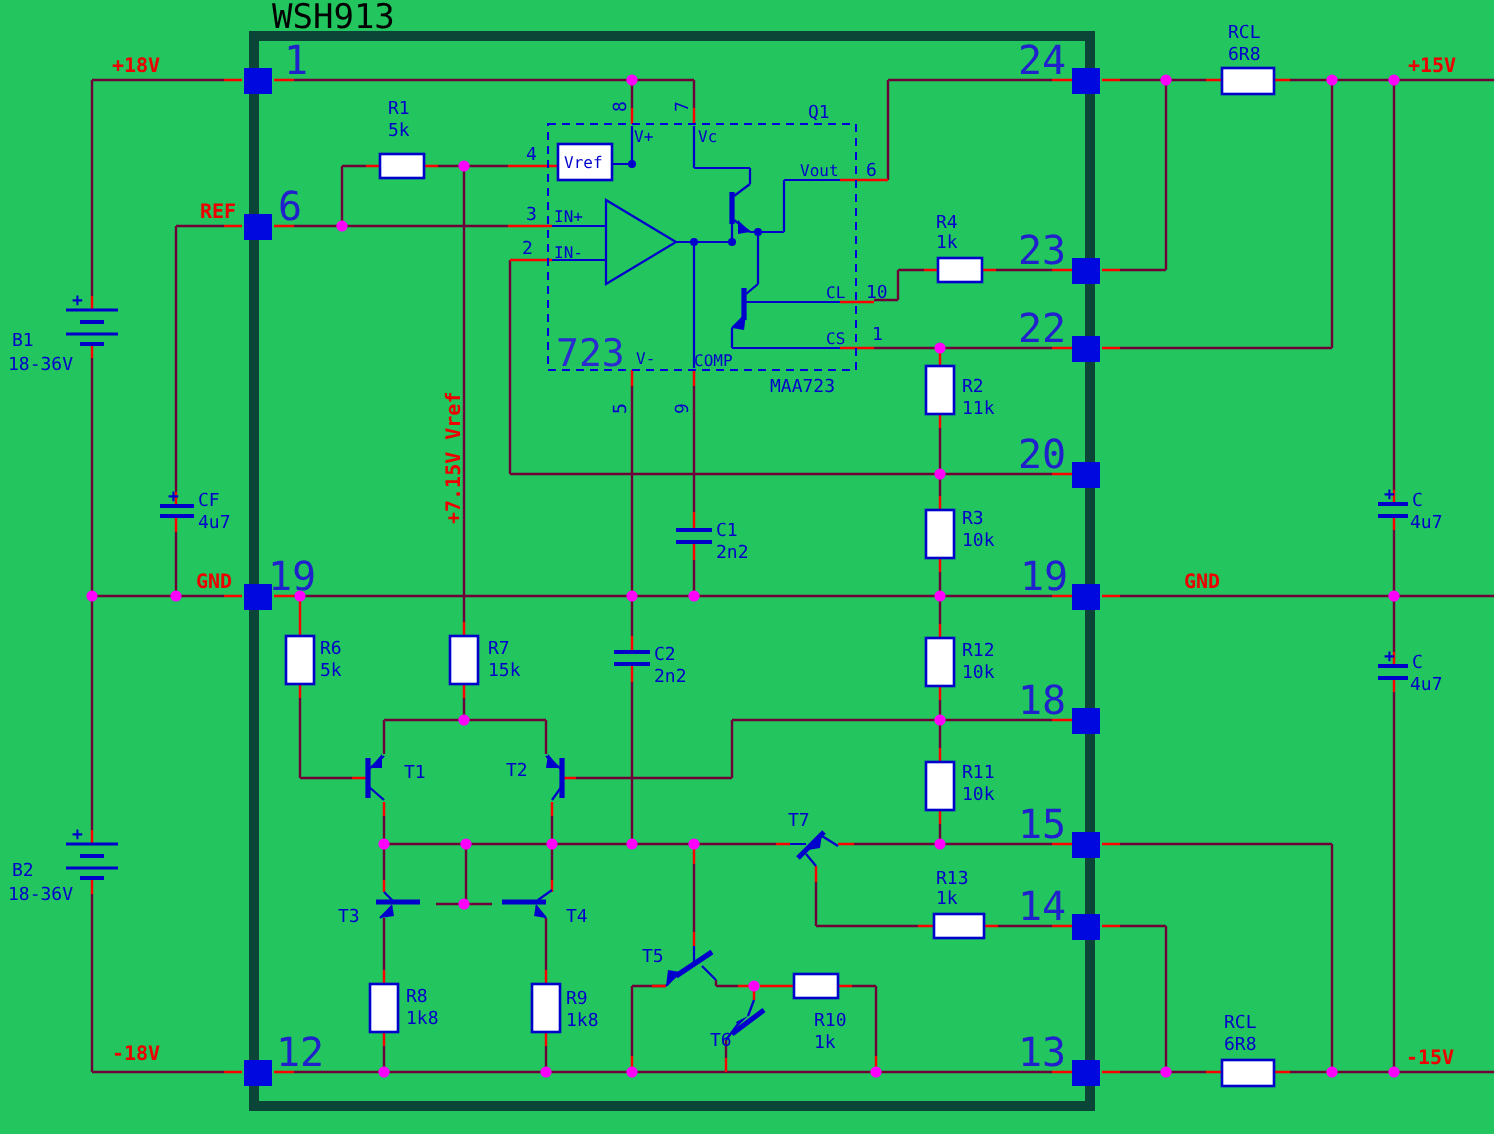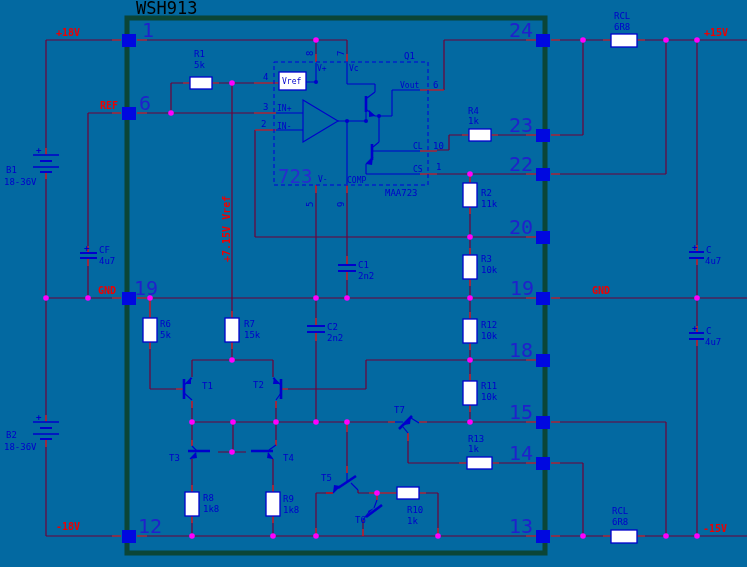--- a/index.html
+++ b/index.html
@@ -1,16 +1,16 @@
 <!DOCTYPE html>
 <html><head>
 <meta charset="utf-8">
 <style>
   html,body{margin:0;padding:0;background:#ffffff;}
-  #stage{position:relative;width:747px;height:567px;background:#0369a1;overflow:hidden;}
+  #stage{position:relative;width:747px;height:567px;background:#22c55e;overflow:hidden;}
   svg{display:block;}
   svg text{font-family:"DejaVu Sans Mono","Liberation Mono",monospace;}
   .w{stroke:#700038;stroke-width:1.2;fill:none;}
   .r{stroke:#ff0000;stroke-width:1.2;fill:none;}
   .b{stroke:#0000cc;stroke-width:1.1;fill:none;}
   .bar{stroke:#0000cc;stroke-width:2.6;fill:none;}
   .plate{stroke:#0000cc;stroke-width:2;fill:none;}
   .platethin{stroke:#0000cc;stroke-width:1.4;fill:none;}
   .rbox{stroke:#0000cc;stroke-width:1.3;fill:#ffffff;}
   .icbox{stroke:#0000dd;stroke-width:1;fill:none;stroke-dasharray:4 3;}

